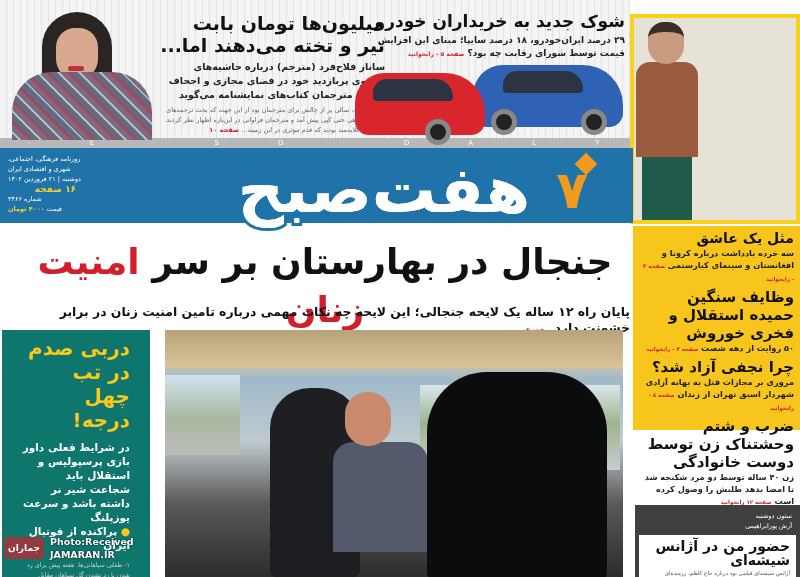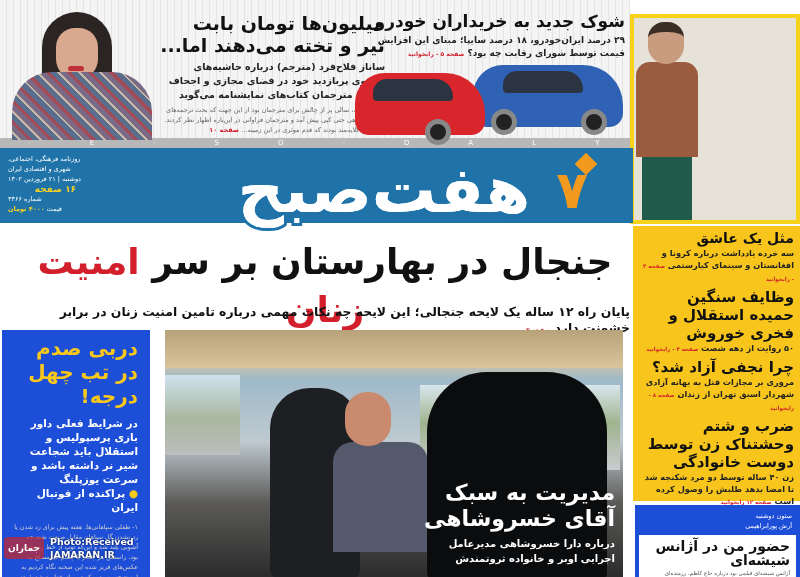--- a/index.html
+++ b/index.html
@@ -61,21 +61,21 @@
   .logo-seven { position: absolute; right: 12px; top: 14px; font-size: 52px; font-weight: 900; color: #f39a1e; line-height: 60px; }
   .logo-dot { position: absolute; right: 6px; top: 10px; width: 16px; height: 16px; background: #f39a1e; transform: rotate(45deg); }
 
   
   .headline { left: 20px; top: 238px; width: 610px; font-size: 36px; font-weight: 900; line-height: 48px; color: #111; direction: rtl; text-align: center; letter-spacing: -1px; }
   .headline .hl-red { color: #d21f2b; }
   .subhead { left: 14px; top: 304px; width: 616px; font-size: 12.4px; font-weight: 700; line-height: 16px; direction: rtl; text-align: right; color: #111; }
   .subhead .ref { font-size: 6px; color: #d21f2b; }
 
   
-  .derby { left: 2px; top: 330px; width: 148px; height: 247px; background: #1d4ed8; color: #fff; padding: 6px 12px; }
+  .derby { left: 2px; top: 330px; width: 148px; height: 247px; background: #0f766e; color: #fff; padding: 6px 20px; }
   .derby .h { font-size: 20px; font-weight: 900; line-height: 24px; color: #f9c81a; }
   .derby .s { font-size: 10.5px; font-weight: 700; line-height: 14px; margin-top: 8px; color: #fff; }
   .derby .s .dot { color: #f9c81a; }
   .derby .b { font-size: 6.3px; line-height: 10px; color: #cfcfcf; margin-top: 8px; }
   .watermark { left: 4px; top: 522px; width: 140px; height: 52px; display: flex; align-items: center; gap: 6px; }
   .wm-logo { width: 40px; height: 22px; background: rgba(190,40,50,0.75); border-radius: 4px; color: #fff; font-size: 9px; font-weight: 900; display: flex; align-items: center; justify-content: center; }
   .wm-text { font-size: 9.5px; font-weight: 900; color: #fff; line-height: 13px; text-shadow: 0 0 2px #000; }
 
   
   .photo { left: 165px; top: 330px; width: 458px; height: 247px; overflow: hidden;
@@ -85,30 +85,30 @@
   .photo .window-r { position: absolute; left: 255px; top: 55px; width: 200px; height: 85px; background: linear-gradient(180deg,#d9e6ec,#9fb48e 45%,#c8ccd0); }
   .photo .seat-l { position: absolute; left: 105px; top: 58px; width: 90px; height: 190px; background: #1d1f22; border-radius: 40px 40px 8px 8px; }
   .photo .driver-head { position: absolute; left: 180px; top: 62px; width: 46px; height: 54px; background: #c98a6e; border-radius: 22px; }
   .photo .driver-body { position: absolute; left: 168px; top: 112px; width: 95px; height: 110px; background: #54596c; border-radius: 20px 20px 0 0; }
   .photo .seat-r { position: absolute; left: 262px; top: 42px; width: 180px; height: 210px; background: #0b0c0e; border-radius: 60px 60px 10px 10px; }
   .photo-caption { position: absolute; left: 255px; top: 150px; width: 195px; color: #fff; direction: rtl; text-align: right; }
   .photo-caption .h { font-size: 22px; font-weight: 900; line-height: 26px; }
   .photo-caption .s { font-size: 10px; font-weight: 700; line-height: 15px; margin-top: 4px; }
 
   
-  .yellow-col { left: 633px; top: 226px; width: 167px; height: 275px; background: #f7c51c; padding: 4px 6px; }
+  .yellow-col { left: 633px; top: 226px; width: 167px; height: 204px; background: #f7c51c; padding: 4px 6px; }
   .y-item .h { font-size: 14px; font-weight: 900; line-height: 17px; color: #111; }
   .y-item .s { font-size: 8.2px; font-weight: 700; line-height: 12px; color: #222; }
   .y-item .ref { font-size: 5.5px; color: #d21f2b; font-weight: 700; }
   .y-item { margin-bottom: 3px; }
   .y-item .h-big { font-size: 15px; font-weight: 900; line-height: 18px; }
   .white-bar { background: #fff; padding: 3px 4px; margin: 4px -2px 0 -2px; }
   .white-bar .s { font-size: 9px; font-weight: 900; line-height: 13px; color: #111; }
 
-  .column-box { left: 635px; top: 505px; width: 165px; height: 72px; background: #1d4ed8; }
+  .column-box { left: 635px; top: 505px; width: 165px; height: 72px; background: #404040; }
   .column-box .meta { position: absolute; right: 8px; top: 6px; font-size: 6.5px; line-height: 10px; color: #fff; text-align: right; direction: rtl; }
   .column-box .card { position: absolute; left: 4px; right: 4px; top: 30px; bottom: 0; background: #fff; padding: 4px 6px; direction: rtl; text-align: right; }
   .column-box .card .h { font-size: 14px; font-weight: 900; line-height: 14px; }
   .column-box .card .b { font-size: 5.5px; color: #555; line-height: 9px; margin-top: 2px; }
 </style>
 </head>
 <body>
 
 <div class="abs top-band"></div>
 <div class="abs strip-letters">
@@ -214,24 +214,20 @@
 </div>
 
 <div class="abs photo">
   <div class="roof"></div>
   <div class="window-l"></div>
   <div class="window-r"></div>
   <div class="seat-l"></div>
   <div class="driver-body"></div>
   <div class="driver-head"></div>
   <div class="seat-r"></div>
-  <div class="photo-caption">
-    <div class="h">مدیریت به سبک آقای خسروشاهی</div>
-    <div class="s">درباره دارا خسروشاهی مدیرعامل اجرایی اوبر و خانواده ثروتمندش</div>
-  </div>
 </div>
 
 <div class="abs yellow-col rtl">
   <div class="y-item">
     <div class="h">مثل یک عاشق</div>
     <div class="s">
       <span>سه خرده یادداشت درباره کرونا و افغانستان و سینمای کیارستمی</span>
       <span class="ref">صفحه ۴ - رابخوانید</span>
     </div>
   </div>

